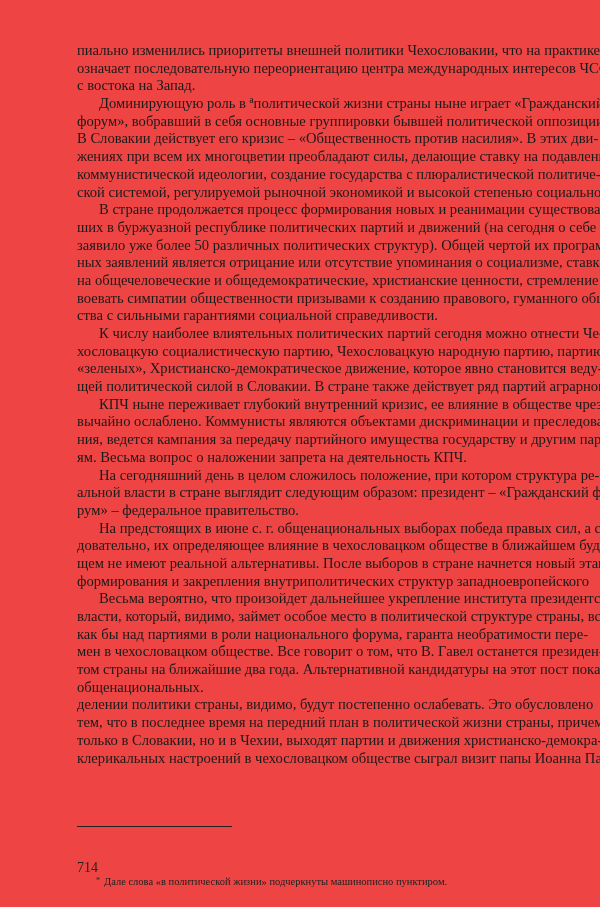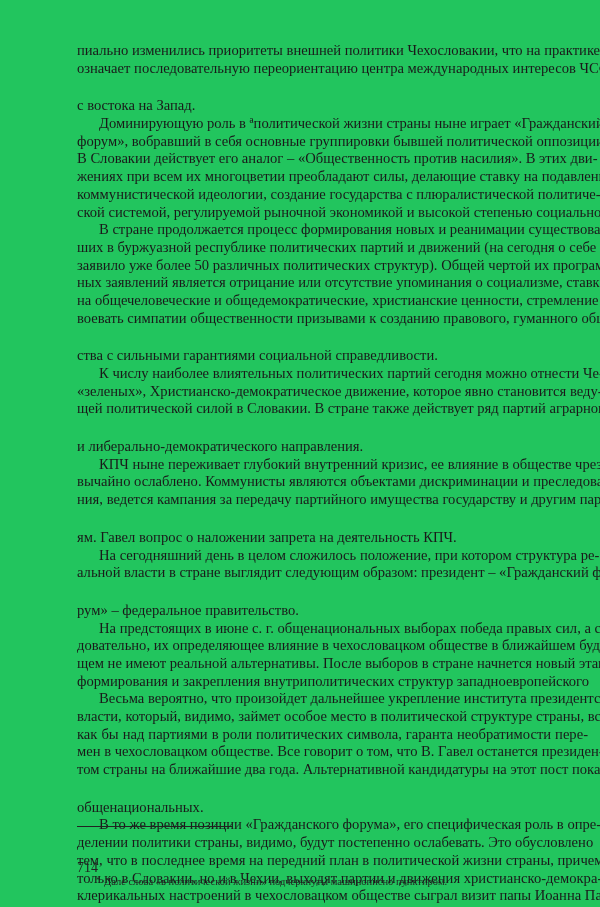--- a/index.html
+++ b/index.html
@@ -1,30 +1,30 @@
 <!DOCTYPE html>
 <html><head>
 <meta charset="utf-8">
 <style>
   html, body { margin: 0; padding: 0; background: #ffffff; }
   body { width: 600px; height: 907px; position: relative; overflow: hidden; }
   .page {
     position: absolute; left: 0; top: 0; width: 600px; height: 907px;
-    background: #22c55e; color: #1a1a1a;
+    background: #ef4444; color: #1a1a1a;
     font-family: "Liberation Serif", "DejaVu Serif", serif;
   }
   .body-text {
     position: absolute; left: 77px; top: 42px; width: 511px;
   }
   .line {
     display: block; height: 17.7px; line-height: 17.7px;
     font-size: 14.6px; white-space: nowrap;
     text-align: justify; text-align-last: justify;
   }
-  .line.last { text-align-last: left; margin-top: 20px; }
+  .line.last { text-align-last: left; }
   .line.indent { padding-left: 22px; }
   .footnote-rule {
     position: absolute; left: 77px; top: 826px; width: 155px; height: 0;
     border-top: 1px solid #222;
   }
   .footnote {
     position: absolute; left: 96px; top: 874px; font-size: 10.5px;
     line-height: 14px; white-space: nowrap; color: #222;
   }
   .footnote .mark { font-size: 8px; vertical-align: 2px; margin-right: 4px; }
@@ -35,53 +35,52 @@
 </head>
 <body>
 
 <div class="page">
   <div class="body-text" id="body-text">
       <span class="line">пиально изменились приоритеты внешней политики Чехословакии, что на практике</span>
       <span class="line">означает последовательную переориентацию центра международных интересов ЧСФР</span>
       <span class="line last">с востока на Запад.</span>
       <span class="line indent">Доминирующую роль в ªполитической жизни страны ныне играет «Гражданский</span>
       <span class="line">форум», вобравший в себя основные группировки бывшей политической оппозиции.</span>
-      <span class="line">В Словакии действует его аналог – «Общественность против насилия». В этих дви-</span>
+      <span class="line">В Словакии действует его кризис – «Общественность против насилия». В этих дви-</span>
       <span class="line">жениях при всем их многоцветии преобладают силы, делающие ставку на подавление</span>
       <span class="line">коммунистической идеологии, создание государства с плюралистической политиче-</span>
       <span class="line">ской системой, регулируемой рыночной экономикой и высокой степенью социальной</span>
       <span class="line indent">В стране продолжается процесс формирования новых и реанимации существовав-</span>
       <span class="line">ших в буржуазной республике политических партий и движений (на сегодня о себе</span>
       <span class="line">заявило уже более 50 различных политических структур). Общей чертой их программ-</span>
       <span class="line">ных заявлений является отрицание или отсутствие упоминания о социализме, ставка</span>
       <span class="line">на общечеловеческие и общедемократические, христианские ценности, стремление за-</span>
       <span class="line">воевать симпатии общественности призывами к созданию правового, гуманного обще-</span>
       <span class="line last">ства с сильными гарантиями социальной справедливости.</span>
       <span class="line indent">К числу наиболее влиятельных политических партий сегодня можно отнести Че-</span>
+      <span class="line">хословацкую социалистическую партию, Чехословацкую народную партию, партию</span>
       <span class="line">«зеленых», Христианско-демократическое движение, которое явно становится веду-</span>
       <span class="line">щей политической силой в Словакии. В стране также действует ряд партий аграрного</span>
-      <span class="line last">и либерально-демократического направления.</span>
       <span class="line indent">КПЧ ныне переживает глубокий внутренний кризис, ее влияние в обществе чрез-</span>
       <span class="line">вычайно ослаблено. Коммунисты являются объектами дискриминации и преследова-</span>
       <span class="line">ния, ведется кампания за передачу партийного имущества государству и другим парти-</span>
-      <span class="line last">ям. Гавел вопрос о наложении запрета на деятельность КПЧ.</span>
+      <span class="line last">ям. Весьма вопрос о наложении запрета на деятельность КПЧ.</span>
       <span class="line indent">На сегодняшний день в целом сложилось положение, при котором структура ре-</span>
       <span class="line">альной власти в стране выглядит следующим образом: президент – «Гражданский фо-</span>
       <span class="line last">рум» – федеральное правительство.</span>
       <span class="line indent">На предстоящих в июне с. г. общенациональных выборах победа правых сил, а сле-</span>
       <span class="line">довательно, их определяющее влияние в чехословацком обществе в ближайшем буду-</span>
       <span class="line">щем не имеют реальной альтернативы. После выборов в стране начнется новый этап</span>
       <span class="line">формирования и закрепления внутриполитических структур западноевропейского</span>
       <span class="line indent">Весьма вероятно, что произойдет дальнейшее укрепление института президентской</span>
       <span class="line">власти, который, видимо, займет особое место в политической структуре страны, встав</span>
-      <span class="line">как бы над партиями в роли политических символа, гаранта необратимости пере-</span>
+      <span class="line">как бы над партиями в роли национального форума, гаранта необратимости пере-</span>
       <span class="line">мен в чехословацком обществе. Все говорит о том, что В. Гавел останется президен-</span>
       <span class="line">том страны на ближайшие два года. Альтернативной кандидатуры на этот пост пока не</span>
       <span class="line last">общенациональных.</span>
-      <span class="line indent">В то же время позиции «Гражданского форума», его специфическая роль в опре-</span>
       <span class="line">делении политики страны, видимо, будут постепенно ослабевать. Это обусловлено</span>
       <span class="line">тем, что в последнее время на передний план в политической жизни страны, причем не</span>
       <span class="line">только в Словакии, но и в Чехии, выходят партии и движения христианско-демокра-</span>
       <span class="line">клерикальных настроений в чехословацком обществе сыграл визит папы Иоанна Пав-</span>
     </div>
   <div class="footnote-rule"></div>
   <div class="footnote">
     <span class="mark">*</span><span>Дале слова «в политической жизни» подчеркнуты машинописно пунктиром.</span>
   </div>
   <div class="page-number">714</div>

